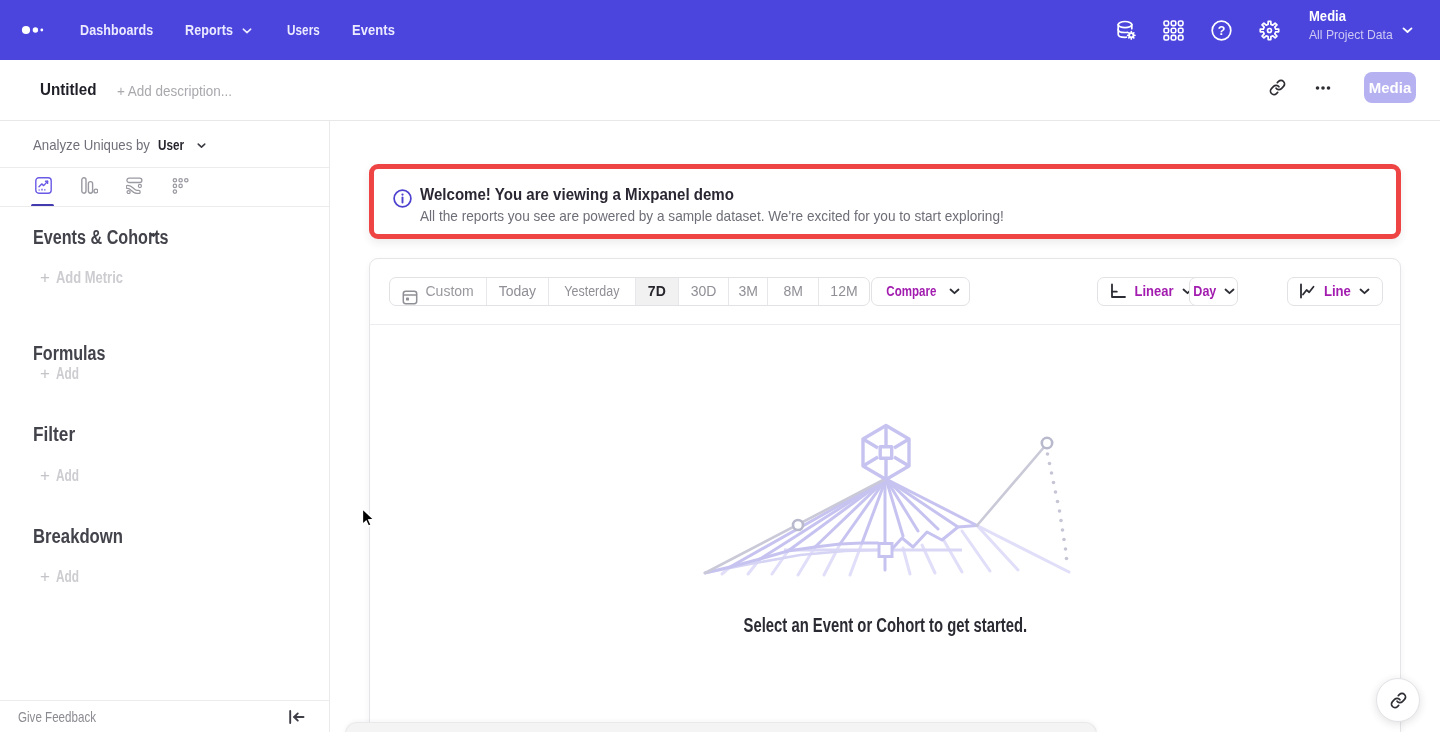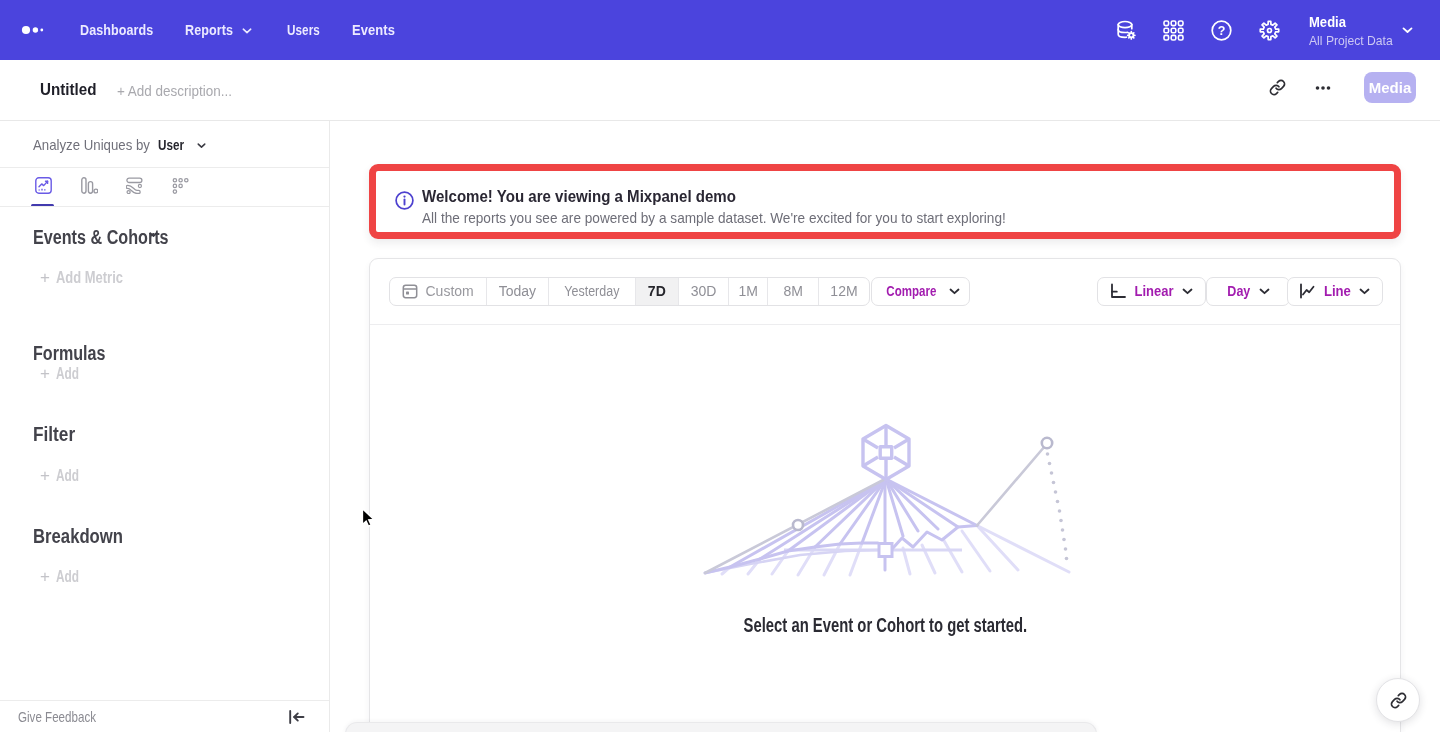--- a/index.html
+++ b/index.html
@@ -7,21 +7,21 @@
   body { position:relative; font-family:"Liberation Sans", sans-serif; background:#fff; }
   .abs { position:absolute; }
 
   
   .nav { position:absolute; left:0; top:0; width:1440px; height:60px; background:#4b44dd; }
   .navlink { position:absolute; top:0; height:60px; line-height:60px; color:#eceaff; font-size:15px; font-weight:700; letter-spacing:0.1px;}
   .search { position:absolute; left:517px; top:10px; width:470px; height:34px; border-radius:17px;
             background:#453dc2; border:1px solid #6f68d9; }
   .search .stxt { color:#f0eeff; font-size:15px; font-weight:700; }
   .search .skbd { color:rgba(255,255,255,0.55); font-size:14px; }
-  .media { position:absolute; left:1309px; top:13px; color:#fff; }
+  .media { position:absolute; left:1309px; top:7px; color:#fff; }
   .media .m1 { font-size:15px; font-weight:700; line-height:18px; } .media div{display:block} .media .sxl{display:inline-block}
   .media .m2 { font-size:13.5px; color:#cdc9f3; line-height:17px; margin-top:1px; }
 
   
   .toolbar { position:absolute; left:0; top:60px; width:1440px; height:61px; background:#fff; border-bottom:1px solid #e8e8e8; }
   .untitled { position:absolute; left:40px; top:20px; font-size:17px; font-weight:700; color:#1f1f28; }
   .adddesc { position:absolute; left:117px; top:21.5px; font-size:15px; color:#a9a9ae; }
   .savebtn { position:absolute; left:1364px; top:12px; width:52px; height:31px; background:#b6b1f1; border-radius:8px;
              color:#fff; font-size:15px; font-weight:700; text-align:center; line-height:31px; }
   .dots3 { position:absolute; left:1315px; top:26px; width:16px; height:4px; }
@@ -31,32 +31,32 @@
   .sb-row1 { position:absolute; left:33px; top:15px; font-size:15px; color:#70707a; }
   .sb-row1 b { color:#26262e; font-weight:700; }
   .sb-div { position:absolute; left:0; height:1px; background:#ececec; width:329px; }
   .tabu { position:absolute; left:31px; top:82.5px; width:23px; height:3px; border-radius:2px; background:#423aae; }
   .sec-h { position:absolute; left:33px; font-size:20px; font-weight:700; color:#43434b; }
   .addline { position:absolute; font-size:16px; color:#cdcdd1; font-weight:600; }
   .addline .plus { color:#c3c3c8; font-weight:400; font-size:17px; display:inline-block; width:16px; }
   .feedback { position:absolute; left:18px; top:588px; font-size:14.5px; color:#8b8b92; }
 
   
-  .banner { position:absolute; left:369px; top:164px; width:1032px; height:75px; background:#fff; border:7px solid #ef4444;
+  .banner { position:absolute; left:369px; top:164px; width:1032px; height:75px; background:#fff; border:5px solid #ef4444;
             border-radius:9px; box-shadow:0 4px 9px rgba(40,40,60,0.09); }
   .ban-t { position:absolute; left:46px; top:16px; font-size:16.5px; font-weight:700; color:#2a2733; }
   .ban-s { position:absolute; left:46px; top:38px; font-size:15px; color:#6e6e78; }
   .vds { position:absolute; left:868px; top:17px; width:141px; height:30px; border:1px solid #dddde0; border-radius:7px;
          display:flex; align-items:center; justify-content:center; gap:8px; font-size:14px; font-weight:700; color:#2c2c34; background:#fff;}
 
   .card { position:absolute; left:369px; top:258px; width:1032px; height:500px; background:#fff; border:1px solid #e5e5e7;
           border-radius:9px; box-shadow:0 3px 7px rgba(40,40,60,0.05); }
   .ctr-row { position:absolute; left:0; top:0; width:1030px; height:66px; border-bottom:1px solid #ededef; }
   .seg { position:absolute; left:18.5px; top:17.5px; height:29px; border:1px solid #e2e2e5; border-radius:7px; display:flex; background:#fff;}
-  .seg .s { height:27px; line-height:27px; padding:0 12px; font-size:14px; color:#8f8f96; border-right:1px solid #e7e7ea; display:flex; align-items:center; gap:8px;}
+  .seg .s { height:27px; line-height:27px; padding:0 12px; font-size:14px; color:#8f8f96; border-right:1px solid #e7e7ea; display:flex; align-items:flex-end; gap:8px;}
   .seg .s:last-child { border-right:none; }
   .seg .sel { background:#f1f1f2; color:#26262c; font-weight:700; }
   .btn { position:absolute; top:17.5px; height:29px; border:1px solid #e2e2e5; border-radius:7px; background:#fff;
          display:flex; align-items:center; justify-content:center; font-size:14px; font-weight:700; color:#a21caf; gap:7px;}
   .es-title { position:absolute; left:0; top:355px; width:1030px; text-align:center; font-size:19.5px; font-weight:700; color:#2b2b33; }
   .es-sub { position:absolute; left:0; top:388px; width:1030px; text-align:center; font-size:17px; color:#8f8f96; }
   .es-sub a { color:#4a3ad6; text-decoration:none; font-weight:600; }
 
   .sheet { position:absolute; left:345px; top:722px; width:752px; height:12px; background:#f4f4f5; border:1px solid #e9e9eb;
            border-radius:12px 12px 0 0; box-shadow:0 -1px 4px rgba(40,40,60,0.05); }
@@ -215,41 +215,41 @@
           <path d="M1.3 6 h13.4"></path>
           <rect x="4" y="8.6" width="3" height="3" rx="0.7" fill="#8f8f96" stroke="none"></rect>
         </svg>
         Custom</div>
       <div class="s">Today</div>
       <div class="s">
           <span class="sxc" style="transform:scaleX(.891)">Yesterday</span>
         </div>
       <div class="s sel">7D</div>
       <div class="s">30D</div>
-      <div class="s" style="padding:0 9px">1M</div>
+      <div class="s" style="padding:0 9px">3M</div>
       <div class="s" style="padding:0 15.5px">8M</div>
       <div class="s" style="padding:0 11px">12M</div>
     </div>
     <div class="btn" style="left:501px; width:99px;">
         <span class="sxc" style="transform:scaleX(.824)">Compare</span>
       <svg style="color:#2c2c34" width="11" height="7" viewBox="0 0 11 7">
           <path class="chev" d="M1.5 1.5 L5.5 5.2 L9.5 1.5"></path>
         </svg>
     </div>
     <div class="btn" style="left:727px; width:109px;">
       <svg width="16" height="16" viewBox="0 0 16 16" fill="none" stroke="#2c2c34" stroke-width="1.8" stroke-linecap="round" stroke-linejoin="round">
         <path d="M2 1.5 V14 H15"></path>
           <path d="M2 8.7 H6.8"></path>
       </svg>
       <span class="sxc" style="transform:scaleX(.928)">Linear</span>
       <svg style="color:#2c2c34" width="11" height="7" viewBox="0 0 11 7">
           <path class="chev" d="M1.5 1.5 L5.5 5.2 L9.5 1.5"></path>
         </svg>
     </div>
-    <div class="btn" style="left:836px; width:84px;">
+    <div class="btn" style="left:819px; width:49px;">
         <span class="sxc" style="transform:scaleX(.895)">Day</span>
       <svg style="color:#2c2c34" width="11" height="7" viewBox="0 0 11 7">
           <path class="chev" d="M1.5 1.5 L5.5 5.2 L9.5 1.5"></path>
         </svg>
     </div>
     <div class="btn" style="left:916.5px; width:96px;">
       <svg width="17" height="16" viewBox="0 0 17 16" fill="none" stroke="#2c2c34" stroke-width="1.8" stroke-linecap="round" stroke-linejoin="round">
         <path d="M2 1.5 V14.5"></path>
           <path d="M4 11.5 L7.6 7 L10.2 9.2 L14.5 3.8"></path>
       </svg>

